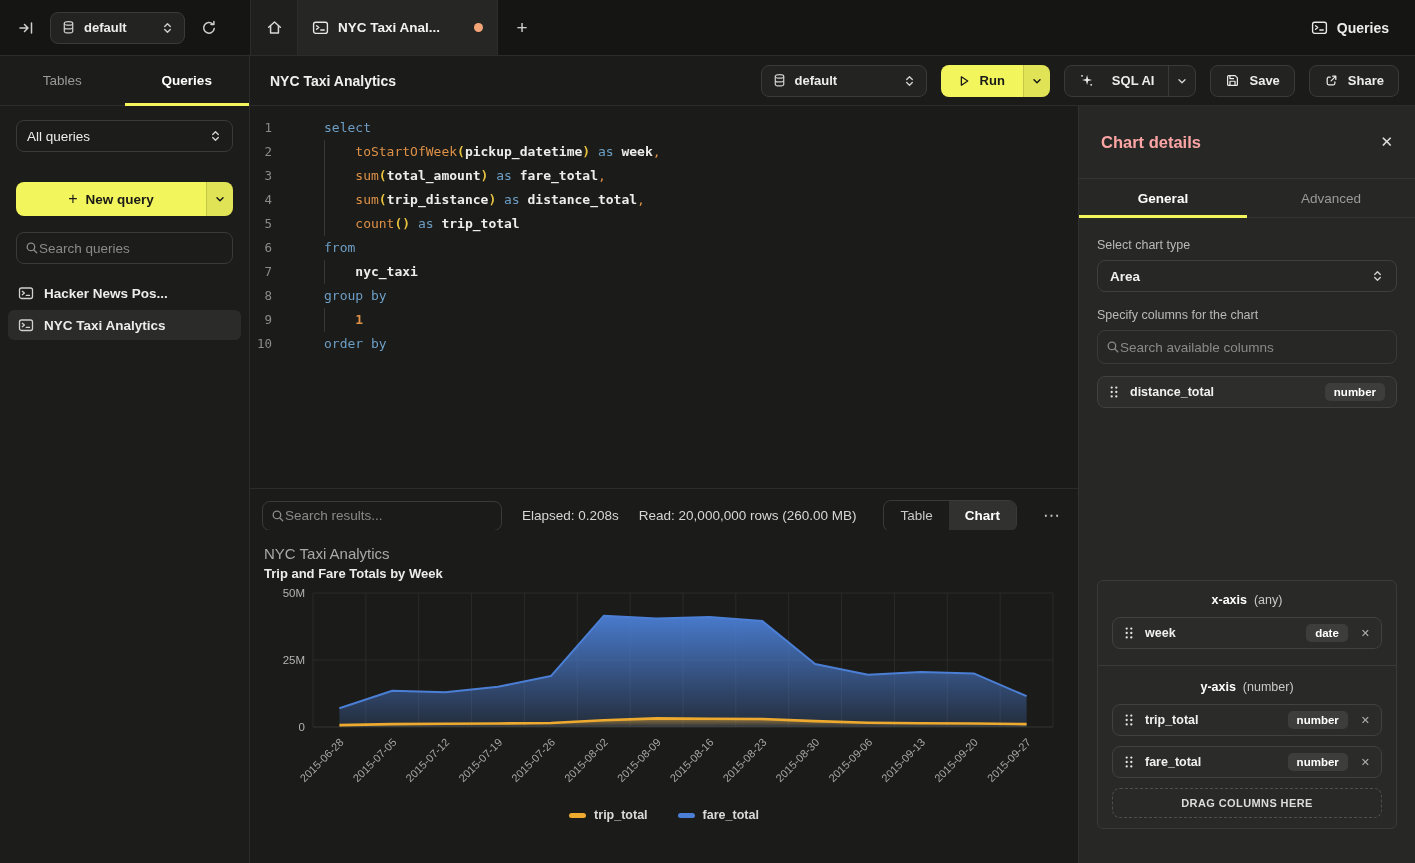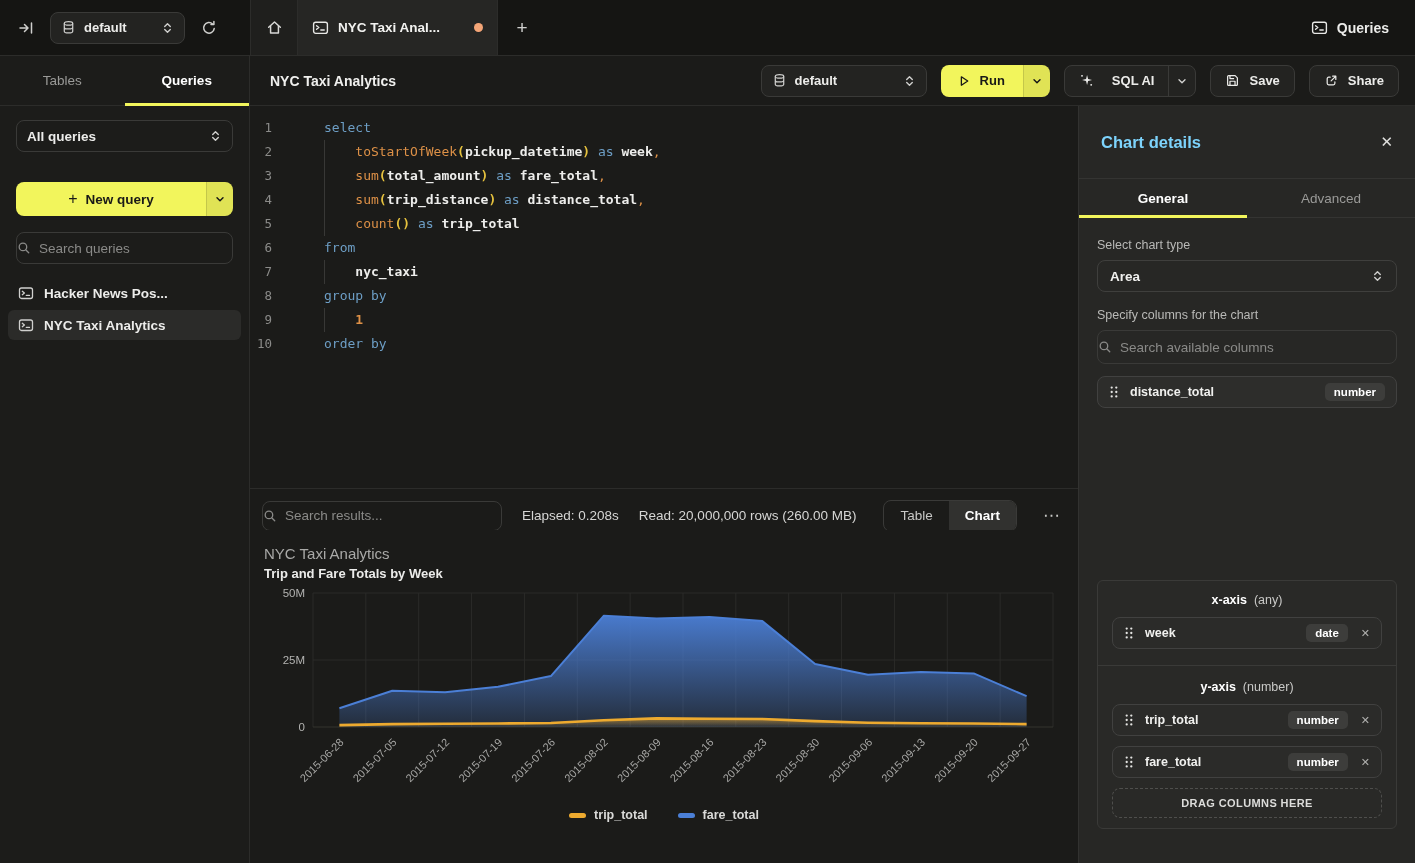--- a/index.html
+++ b/index.html
@@ -31,29 +31,29 @@
   
   .sidebar { position:absolute; left:0; top:56px; width:250px; bottom:0; background:#1c1c1a;
              border-right:1px solid #2c2c2a; }
   .side-tabs { height:50px; display:flex; border-bottom:1px solid #2c2c2a; }
   .stab { flex:1; display:flex; align-items:center; justify-content:center; color:#9a9a98;
           font-size:13.5px; cursor:pointer; position:relative; }
   .stab.active { color:#ffffff; font-weight:600; }
   .stab.active::after { content:""; position:absolute; left:0; right:0; bottom:-1px; height:3px; background:#f2f55c; }
   .select-shell { margin:14px 16px 0; height:32px; border:1px solid #3a3a38; border-radius:8px;
                   display:flex; align-items:center; padding:0 10px; gap:8px; cursor:pointer; }
-  .select-shell .lbl { flex:1; color:#ececea; font-size:13.5px;font-weight:bold; }
+  .select-shell .lbl { flex:1; color:#ececea; font-size:13.5px; }
   .new-query { margin:30px 16px 0; height:34px; background:#f2f55c; border-radius:8px; display:flex;
                align-items:stretch; color:#191917; cursor:pointer; overflow:hidden; }
   .new-query .main { flex:1; display:flex; align-items:center; justify-content:center; gap:8px;
                      font-weight:700; font-size:13.5px; }
   .new-query .chev { width:27px; display:flex; align-items:center; justify-content:center;
                      background:rgba(0,0,0,0.07); border-left:1px solid rgba(0,0,0,0.12); }
   .input-shell { height:32px; border:1px solid #3a3a38; border-radius:8px; display:flex;
-                 align-items:center; padding:0 0; gap:8px; background:transparent; }
+                 align-items:center; padding:0 8px; background:transparent; }
   .sidebar .input-shell { margin:16px 16px 0; }
   .input-shell input { flex:1; background:transparent; border:0; outline:0; color:#ececea;
                        font-family:"Liberation Sans",sans-serif; font-size:13.5px; min-width:0; }
   .input-shell input::placeholder { color:#8a8a88; }
   .qlist { margin-top:14px; }
   .qitem { height:30px; margin:2px 8px; padding:0 10px; display:flex; align-items:center; gap:10px;
            color:#ececea; font-size:13.5px; font-weight:600; border-radius:6px; cursor:pointer; }
   .qitem.active { background:#2b2b29; }
   .qitem .qi-ic { color:#d0d0ce; display:flex; }
 
@@ -109,21 +109,21 @@
   .chart-subtitle { position:absolute; left:14px; top:36px; font-size:13px; font-weight:700; color:#ececea; }
   .legend { position:absolute; left:0; right:0; top:278px; display:flex; justify-content:center; gap:30px; }
   .leg-item { display:flex; align-items:center; gap:8px; font-size:12.5px; font-weight:600; color:#dadad8; cursor:pointer; }
   .leg-swatch { width:17px; height:5px; border-radius:2.5px; }
 
   
   .right-panel { position:absolute; left:1078px; top:106px; width:337px; bottom:0; background:#272725;
                  border-left:1px solid #323230; }
   .rp-header { height:73px; display:flex; align-items:center; justify-content:space-between;
                padding:0 22px; border-bottom:1px solid #343432; }
-  .rp-title { font-size:16.5px; font-weight:700; color:#7dd3fc; }
+  .rp-title { font-size:16.5px; font-weight:700; color:#fca5a5; }
   .rp-close { color:#e0e0de; font-size:15px; cursor:pointer; }
   .rp-tabs { height:39px; display:flex; border-bottom:1px solid #343432; }
   .rp-tab { flex:1; display:flex; align-items:center; justify-content:center; font-size:13.5px;
             color:#9a9a98; cursor:pointer; position:relative; }
   .rp-tab.active { color:#ffffff; font-weight:600; }
   .rp-tab.active::after { content:""; position:absolute; left:0; right:0; bottom:-1px; height:3px; background:#f2f55c; }
   .rp-body { padding:20px 18px 0; }
   .rp-label { color:#b9b9b7; font-size:12.5px; }
   .rp-select { margin-top:8px; height:32px; border:1px solid #3f3f3d; border-radius:8px; display:flex;
                align-items:center; padding:0 12px; cursor:pointer; }

